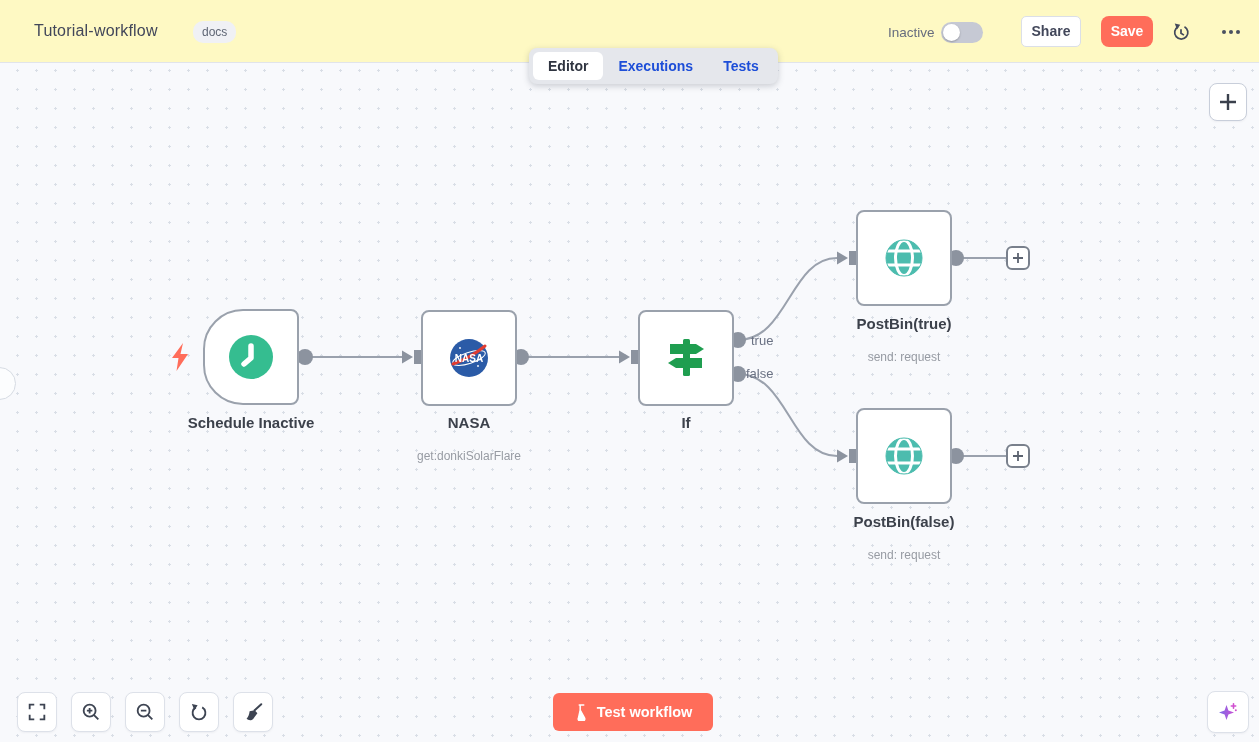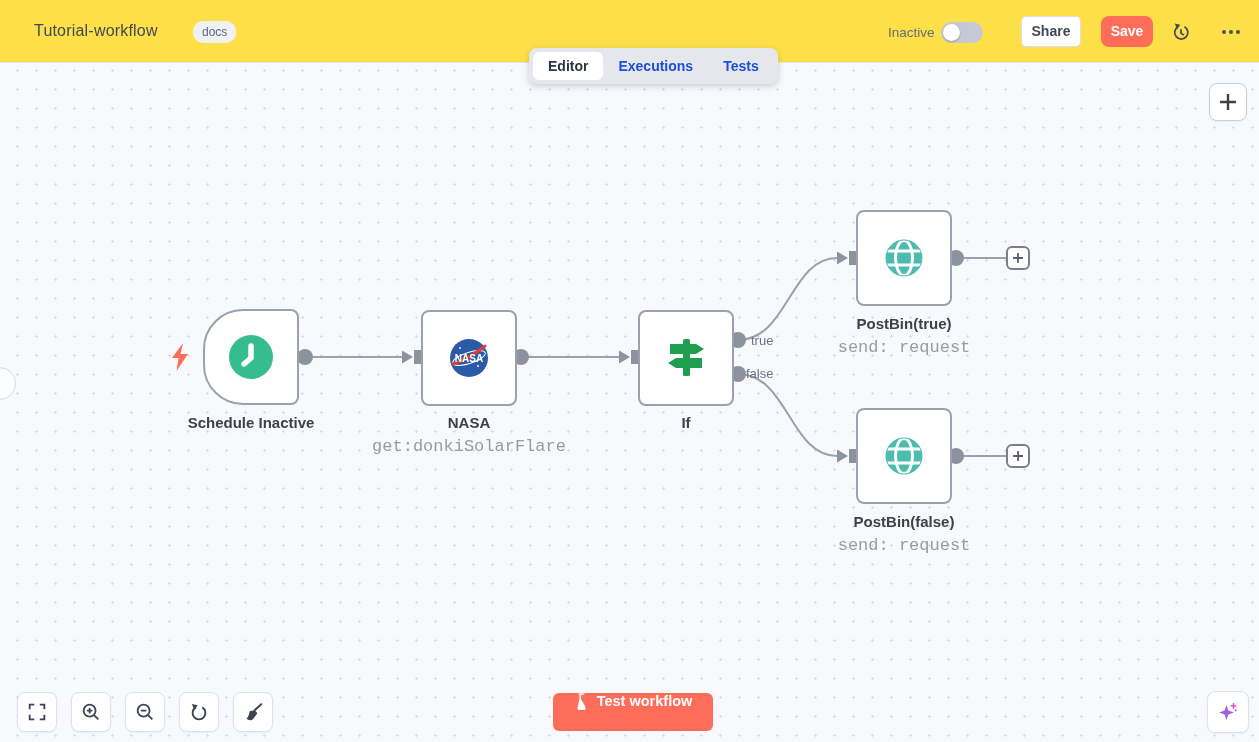--- a/index.html
+++ b/index.html
@@ -6,21 +6,21 @@
   html,body { width:1259px; height:742px; overflow:hidden; font-family:"Liberation Sans", sans-serif; background:#f8f9fc; }
 
   
   .canvas { position:absolute; inset:0;
     background-color:#f8f9fc;
     background-image: radial-gradient(circle, #d9dee6 1.1px, transparent 1.25px);
     background-size:19px 19px; background-position:8px 4px; }
   .edges { position:absolute; left:0; top:0; width:1259px; height:742px; }
 
   
-  .header { position:absolute; left:0; top:0; width:1259px; height:63px; background:#fde047;
+  .header { position:absolute; left:0; top:0; width:1259px; height:63px; background:#fef9c3;
     border-bottom:1px solid #e1e4ea; z-index:20; }
   .wf-title { position:absolute; left:34px; top:22px; font-size:16px; color:#42475a; font-weight:500; letter-spacing:.2px; }
   .wf-tag { position:absolute; left:193px; top:21px; background:#f0f1f5; color:#5f6675; font-size:12px;
     padding:4px 9px; border-radius:10px; }
   .status-label { position:absolute; left:888px; top:25px; font-size:13.5px; color:#666c7e; }
   .toggle { position:absolute; left:941px; top:22px; width:42px; height:21px; border-radius:11px; background:#c6c9d4; cursor:pointer; }
   .toggle .knob { position:absolute; left:2px; top:2px; width:17px; height:17px; border-radius:50%; background:#ffffff; box-shadow:0 1px 2px rgba(0,0,0,.25); }
   .btn-share { position:absolute; left:1021px; top:16px; width:60px; height:31px; background:#fff; border:1px solid #dbdfe7;
     border-radius:5px; font-size:14px; font-weight:600; color:#42475a; text-align:center; line-height:29px; cursor:pointer; }
   .btn-save { position:absolute; left:1101px; top:16px; width:52px; height:31px; background:#ff6d5a; border:none;
@@ -35,32 +35,32 @@
     background:#e5e7ec; border-radius:8px; padding:4px; box-shadow:0 2px 6px rgba(60,66,82,.25); }
   .tab { font-size:14px; color:#1d4ed8; font-weight:600; padding:6px 15px; border-radius:6px; cursor:pointer; white-space:nowrap; }
   .tab.active { background:#ffffff; color:#2f3440; }
 
   
   .node { position:absolute; width:96px; height:96px; background:#ffffff; border:2px solid #9aa1ac; border-radius:8px;
     display:flex; align-items:center; justify-content:center; cursor:pointer; }
   .node.trigger { border-radius:40px 8px 8px 40px; }
   .caption { position:absolute; width:220px; text-align:center; pointer-events:none; }
   .caption .title { font-size:15px; font-weight:700; color:#3c414b; }
-  .caption .sub { font-size:17px; color:#979ba3; margin-top:6px;font-family:Liberation Mono, monospace; }
+  .caption .sub { font-size:12px; color:#979ba3; margin-top:18px; }
   .edge-label { position:absolute; font-size:13px; color:#6a7183; }
   .bolt { position:absolute; left:172px; top:343px; }
 
   
   .sq-btn { position:absolute; background:#ffffff; border:1px solid #dde1e9; border-radius:8px;
     display:flex; align-items:center; justify-content:center; cursor:pointer; box-shadow:0 1px 2px rgba(60,66,82,.06); }
   .add-node { left:1209px; top:83px; width:38px; height:38px; border-color:#c8cedA; }
   .zoom-ctl { width:40px; height:40px; top:692px; }
   .ai-btn { left:1207px; top:691px; width:42px; height:42px; }
   .test-btn { position:absolute; left:553px; top:693px; width:160px; height:38px; background:#ff6d5a; border:none; border-radius:6px;
-    color:#fff; font-size:14.5px; font-weight:700; display:flex; justify-content:center; gap:8px;
+    color:#fff; font-size:14.5px; font-weight:700; display:flex; align-items:center; justify-content:center; gap:8px;
     cursor:pointer; font-family:"Liberation Sans", sans-serif; }
   .left-pill { position:absolute; left:-17px; top:367px; width:33px; height:33px; border-radius:50%;
     border:1px solid #d6dbe3; background:#fcfdfe; }
 </style>
 </head>
 <body>
 
 <div class="canvas">
 
   <svg class="edges" xmlns="http://www.w3.org/2000/svg">

